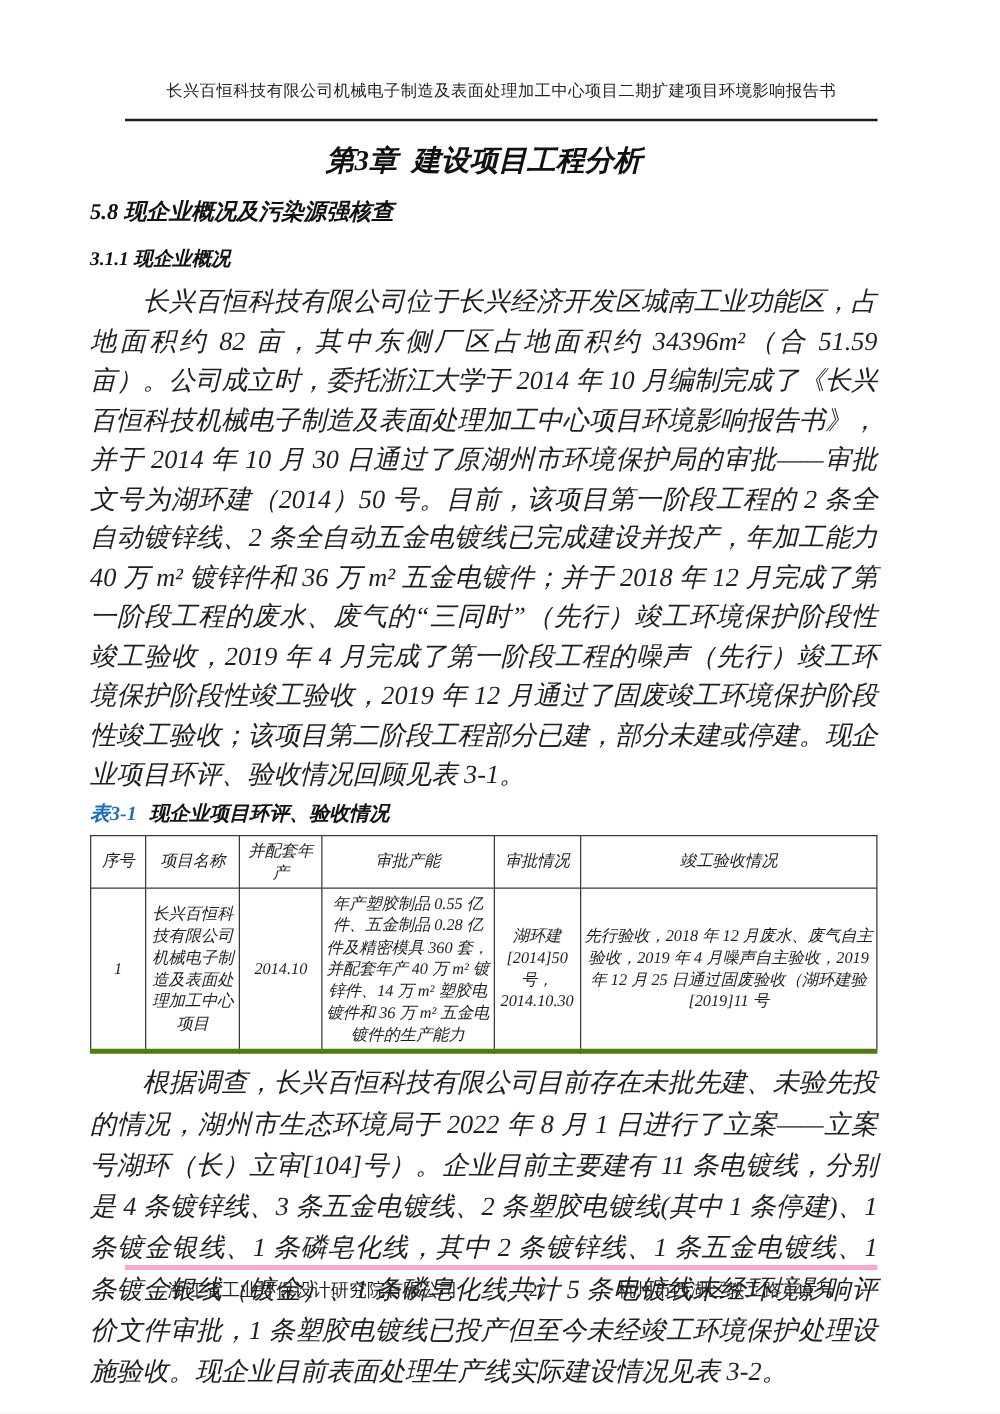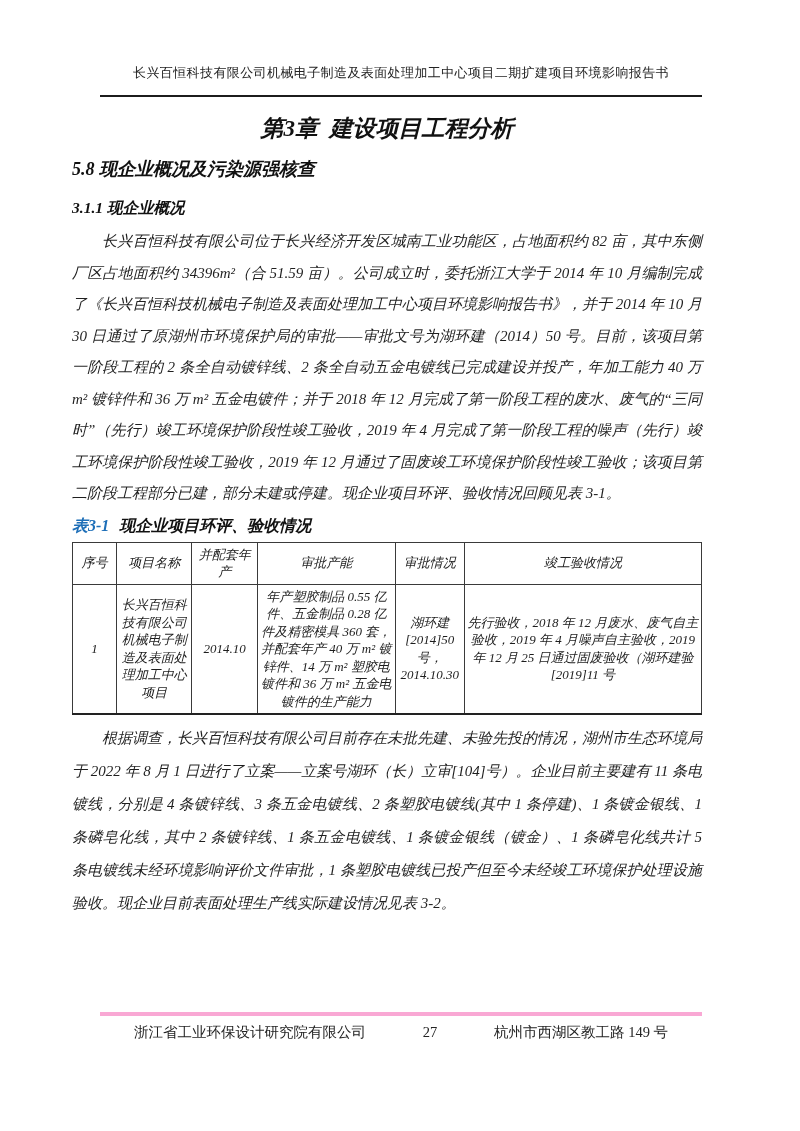--- a/index.html
+++ b/index.html
@@ -49,21 +49,21 @@
   .subsection-title {
     margin-top: 15px;
     font-size: 15.5px;
     font-weight: bold;
     color: #111;
     line-height: 21px;
   }
 
   
   .body-paragraph {
-    font-size: 15px;
+    font-size: 21px;
     text-align: justify;
     text-indent: 2em;
     color: #1f1f1f;
   }
   .para-1 { margin-top: 8px; line-height: 31.5px; }
   .para-2 { margin-top: 7px; line-height: 33px; }
 
   
   .table-caption {
     margin-top: 5px;
@@ -85,21 +85,21 @@
   }
   .review-table th, .review-table td {
     border: 1px solid #3a3a3a;
     text-align: center;
     vertical-align: middle;
     padding: 3px 2px;
     font-weight: normal;
   }
   .review-table thead th { height: 26px; font-weight: normal; }
   .review-table tbody td { height: 104px; }
-  .review-table { border-bottom: 2px solid #4d7c0f; }
+  .review-table { border-bottom: 4px solid #4d7c0f; }
   .review-table tbody tr td { border-bottom: 2px solid #222; }
 
   
   .page-footer {
     position: absolute;
     top: 1012px; left: 100px; right: 98px;
     border-top: 4px solid #f9a8d4;
   }
   .footer-row {
     display: flex;

